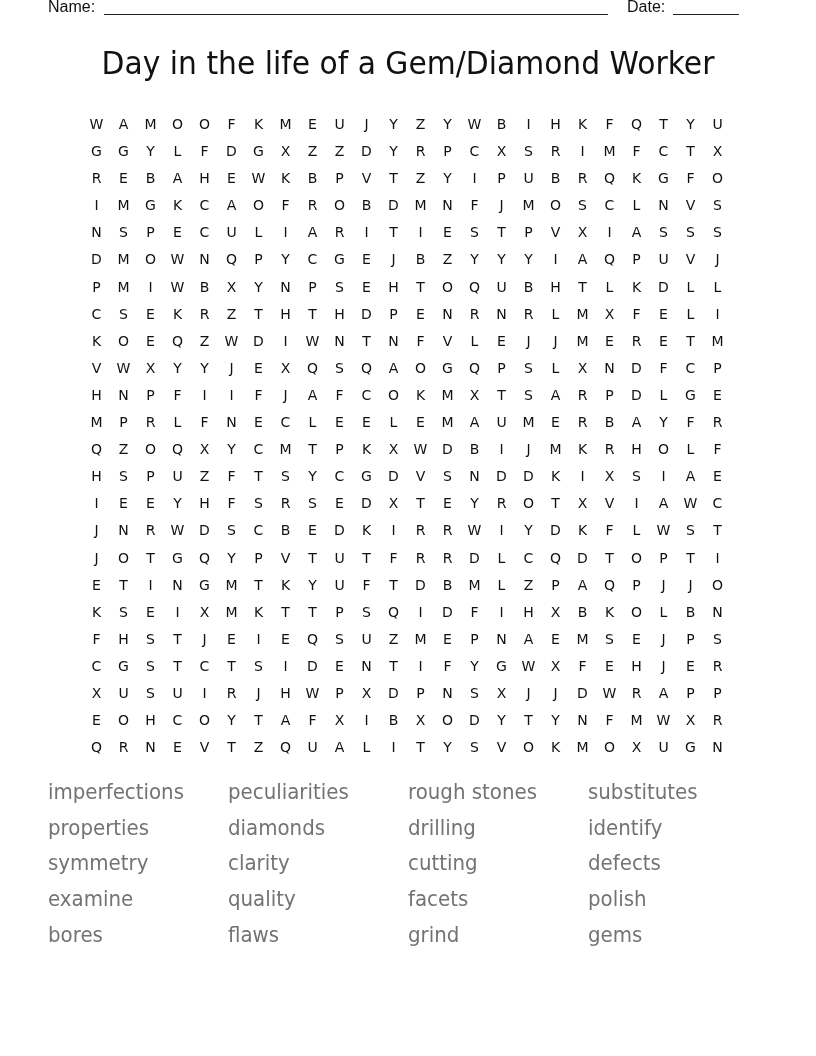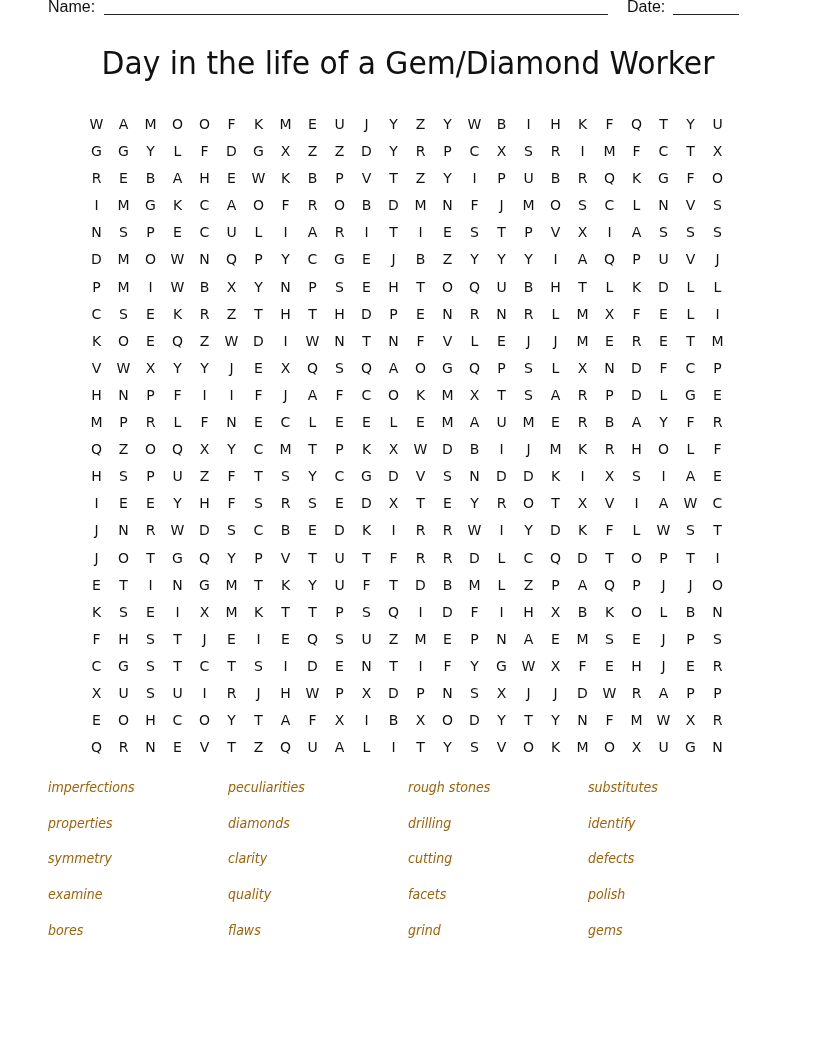--- a/index.html
+++ b/index.html
@@ -21,21 +21,21 @@
     position: absolute; left: 83px; top: 113px;
     display: grid; grid-template-columns: repeat(24, 27px); grid-auto-rows: 27.1px;
   }
   .cell {
     font-family: "DejaVu Sans", sans-serif; font-size: 14px; text-align: center;
     line-height: 22px; color: #111;
   }
   .words {
     position: absolute; left: 48px; top: 779px;
     display: grid; grid-template-columns: 180px 180px 180px 180px; grid-auto-rows: 35.7px;
-    font-family: "DejaVu Sans", sans-serif; font-size: 14px; color: #a16207; font-style: italic;
+    font-family: "DejaVu Sans", sans-serif; font-size: 22px; color: #737373;
   }
   .word { transform: scaleX(0.9); transform-origin: left center; white-space: nowrap; }
 </style>
 </head>
 <body>
 
 <div class="header-row">
   <span class="name-label">Name:</span>
   <span class="name-line"></span>
   <span class="date-label">Date:</span>

